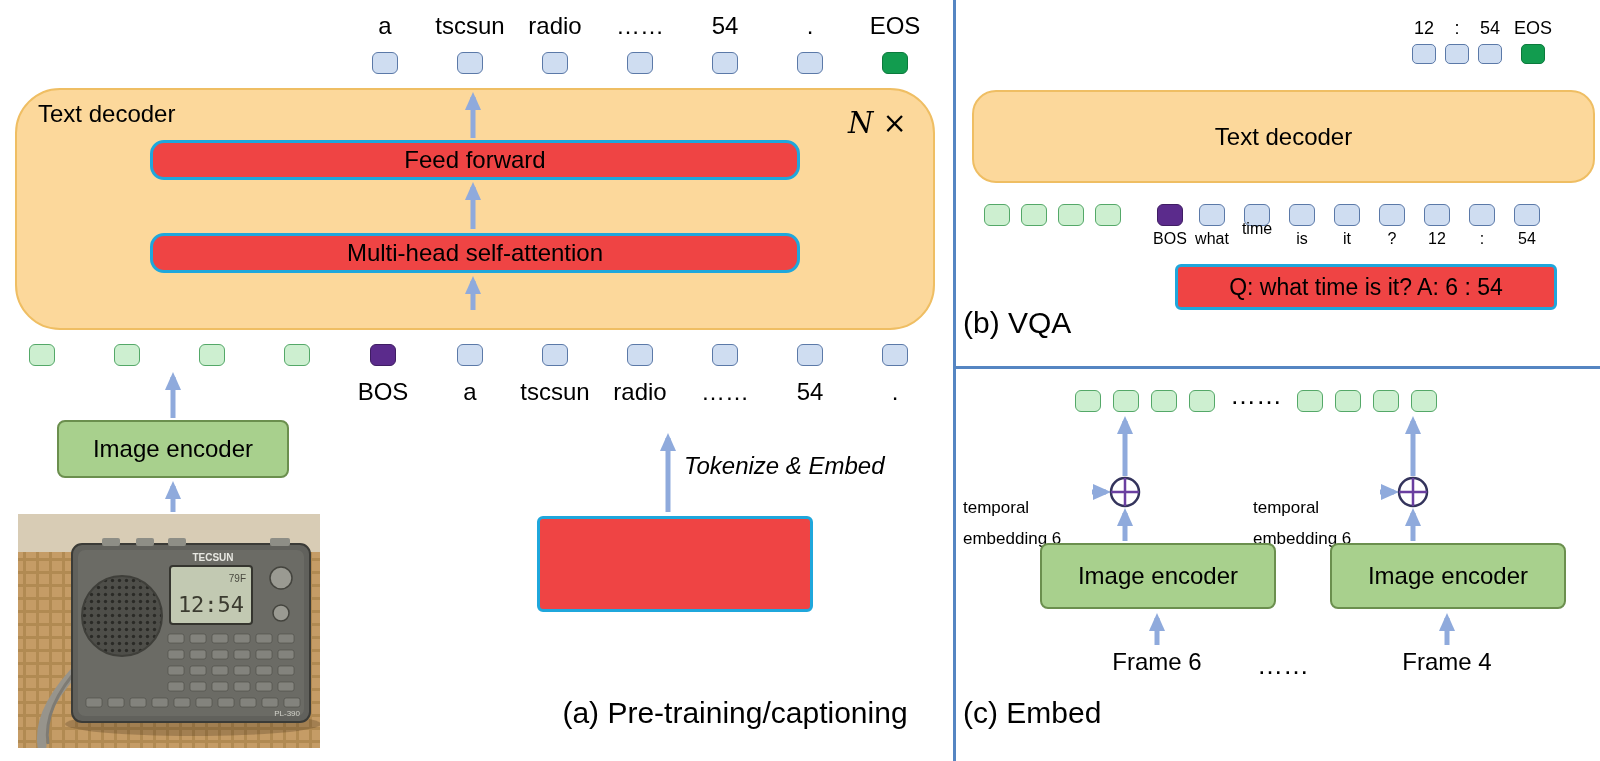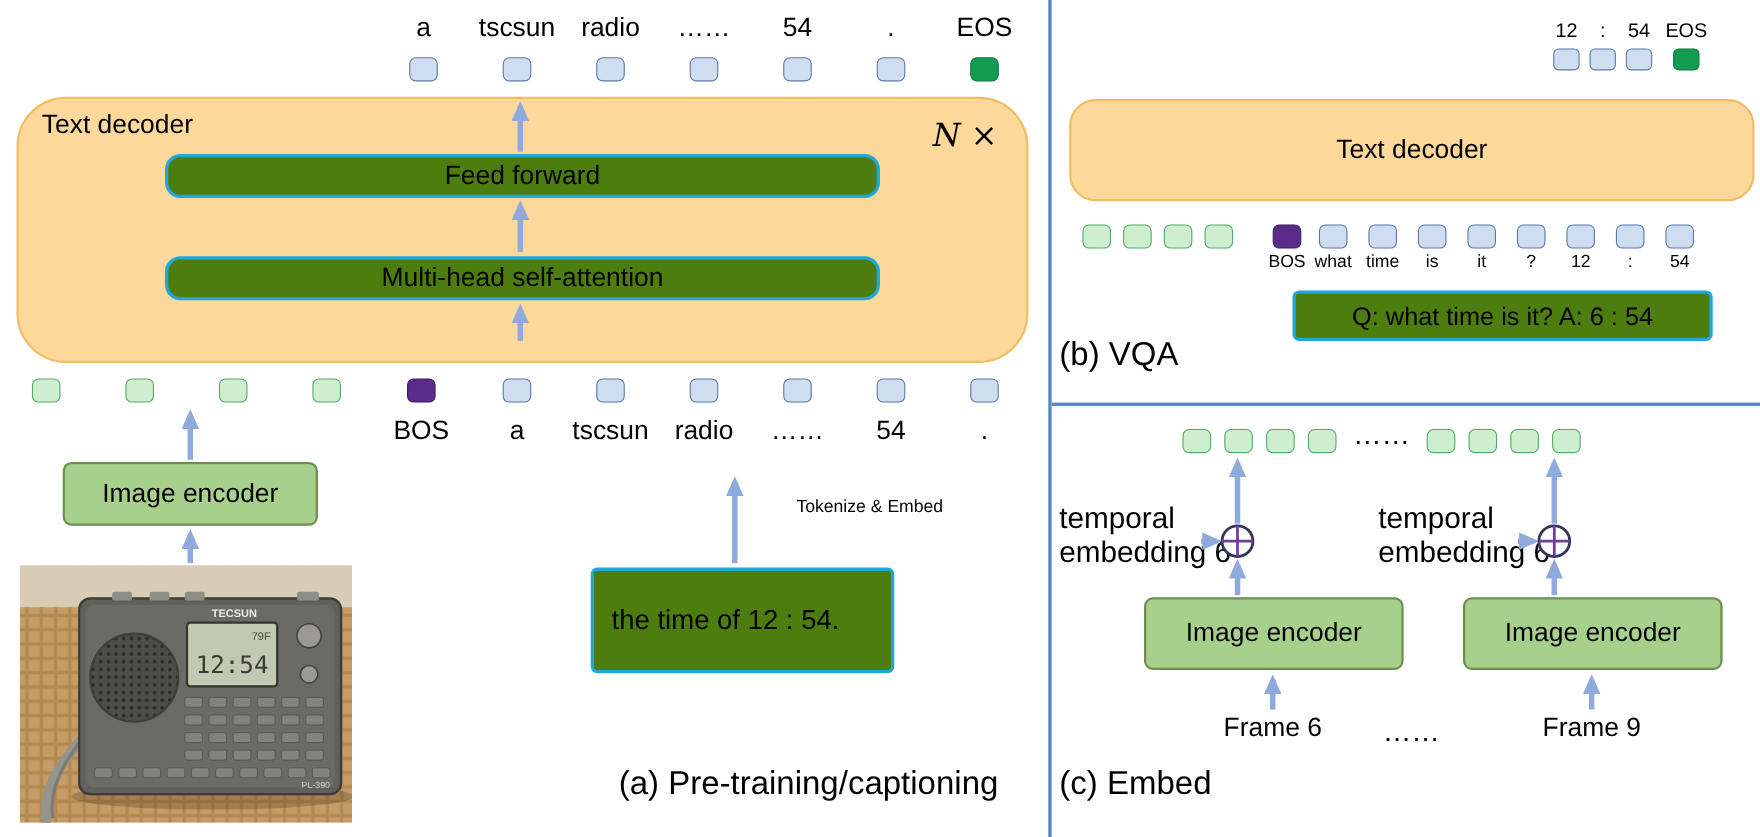--- a/index.html
+++ b/index.html
@@ -16,30 +16,30 @@
   .token.green  { background:var(--token_green_fill);  border-color:var(--token_green_border); }
   .token.purple { background:var(--token_purple_fill); border-color:var(--token_purple_border); }
   .token.eos    { background:var(--token_eos_fill);    border-color:var(--token_eos_border); }
   
   .clabel { position:absolute; transform:translateX(-50%); white-space:nowrap; font-size:24px; }
   .clabel.f16 { font-size:16px; }
   .clabel.f18 { font-size:18px; }
   .clabel.f26 { font-size:26px; }
   
   .decoder { position:absolute; background:var(--decoder_fill); border:2px solid var(--decoder_border); }
-  .box-cyan { position:absolute; background:#4d7c0f; border:3px solid var(--cyan); display:flex; align-items:center; justify-content:center; font-size:24px; }
+  .box-cyan { position:absolute; background:#ef4444; border:3px solid var(--cyan); display:flex; align-items:center; justify-content:center; font-size:24px; }
   .box-green { position:absolute; background:var(--encoder_fill); border:2px solid var(--encoder_border); border-radius:8px; display:flex; align-items:center; justify-content:center; font-size:24px; }
   .caption { position:absolute; font-size:30px; white-space:nowrap; }
   .divider { position:absolute; background:var(--divider); }
   .ntimes { position:absolute; font-family:"DejaVu Serif", serif; font-style:italic; font-size:29px; }
   #arrows { position:absolute; left:0; top:0; pointer-events:none; z-index:5; }
   .arrow { stroke:var(--arrow); stroke-width:5; fill:none; }
   .textbox-lines { display:flex; flex-direction:column; justify-content:center; padding-left:16px; align-items:flex-start; }
   .textbox-lines div { font-size:25px; line-height:37px; }
-  .temporal { position:absolute; font-size:27px; line-height:31px; white-space:nowrap; }
+  .temporal { position:absolute; font-size:17px; line-height:31px; white-space:nowrap;margin-top:36px; }
 </style>
 </head>
 <body>
 
 <div class="decoder" style="left:15px;top:88px;width:920px;height:242px;border-radius:45px;">
 </div>
 <div class="abs" style="left:38px;top:100px;font-size:24px;">Text decoder</div>
 <div class="ntimes" style="left:848px;top:106px;">N ×</div>
 
 <div class="box-cyan" style="left:150px;top:140px;width:650px;height:40px;border-radius:14px;">
@@ -82,24 +82,23 @@
 <div class="clabel" style="left:555px;top:378px;">tscsun</div>
 <div class="clabel" style="left:640px;top:378px;">radio</div>
 <div class="clabel" style="left:725px;top:378px;">……</div>
 <div class="clabel" style="left:810px;top:378px;">54</div>
 <div class="clabel" style="left:895px;top:378px;">.</div>
 
 <div class="box-green" style="left:57px;top:420px;width:232px;height:58px;">
   <span>Image encoder</span>
 </div>
 
-<div class="abs" style="left:724px;top:452px;font-size:16px;">Tokenize &amp; Embed</div>
+<div class="abs" style="left:684px;top:452px;font-size:24px;font-style:italic;">Tokenize &amp; Embed</div>
 
 <div class="box-cyan textbox-lines" style="left:537px;top:516px;width:276px;height:96px;border-radius:6px;">
-  <div>the time of 12 : 54.</div>
 </div>
 
 <div class="caption" style="left:533px;top:696px;width:404px;text-align:center;">(a) Pre-training/captioning</div>
 
 <div class="abs" style="left:18px;top:514px;width:302px;height:234px;">
   <svg width="302" height="234" viewBox="0 0 302 234">
     <defs>
       <pattern id="weave" width="13" height="13" patternUnits="userSpaceOnUse">
         <rect width="13" height="13" fill="#C59C66"></rect>
         <path d="M0 6.5 H13 M6.5 0 V13" stroke="#B18A52" stroke-width="3"></path>
@@ -195,21 +194,21 @@
 <div class="token blue" style="left:1244px;top:204px;"></div>
 <div class="token blue" style="left:1289px;top:204px;"></div>
 <div class="token blue" style="left:1334px;top:204px;"></div>
 <div class="token blue" style="left:1379px;top:204px;"></div>
 <div class="token blue" style="left:1424px;top:204px;"></div>
 <div class="token blue" style="left:1469px;top:204px;"></div>
 <div class="token blue" style="left:1514px;top:204px;"></div>
 
 <div class="clabel f16" style="left:1170px;top:230px;">BOS</div>
 <div class="clabel f16" style="left:1212px;top:230px;">what</div>
-<div class="clabel f16" style="left:1257px;top:230px;">time</div>
+<div class="clabel f16" style="left:1257px;top:220px;">time</div>
 <div class="clabel f16" style="left:1302px;top:230px;">is</div>
 <div class="clabel f16" style="left:1347px;top:230px;">it</div>
 <div class="clabel f16" style="left:1392px;top:230px;">?</div>
 <div class="clabel f16" style="left:1437px;top:230px;">12</div>
 <div class="clabel f16" style="left:1482px;top:230px;">:</div>
 <div class="clabel f16" style="left:1527px;top:230px;">54</div>
 
 <div class="box-cyan" style="left:1175px;top:264px;width:382px;height:46px;border-radius:6px;font-size:23px;">
   <span>Q: what time is it? A: 6 : 54</span>
 </div>
@@ -237,21 +236,21 @@
 
 <div class="box-green" style="left:1040px;top:543px;width:236px;height:66px;">
   <span>Image encoder</span>
 </div>
 <div class="box-green" style="left:1330px;top:543px;width:236px;height:66px;">
   <span>Image encoder</span>
 </div>
 
 <div class="clabel" style="left:1157px;top:648px;">Frame 6</div>
 <div class="clabel f26" style="left:1283px;top:650px;">……</div>
-<div class="clabel" style="left:1447px;top:648px;">Frame 9</div>
+<div class="clabel" style="left:1447px;top:648px;">Frame 4</div>
 
 <div class="caption" style="left:963px;top:696px;">(c) Embed</div>
 
 <svg id="arrows" width="1600" height="761" viewBox="0 0 1600 761">
   <defs>
     <marker id="ah" markerUnits="userSpaceOnUse" markerWidth="18" markerHeight="16" refX="13" refY="8" orient="auto">
       <path d="M0,0 L18,8 L0,16 Z" style="fill:var(--arrow)"></path>
     </marker>
   </defs>
 

